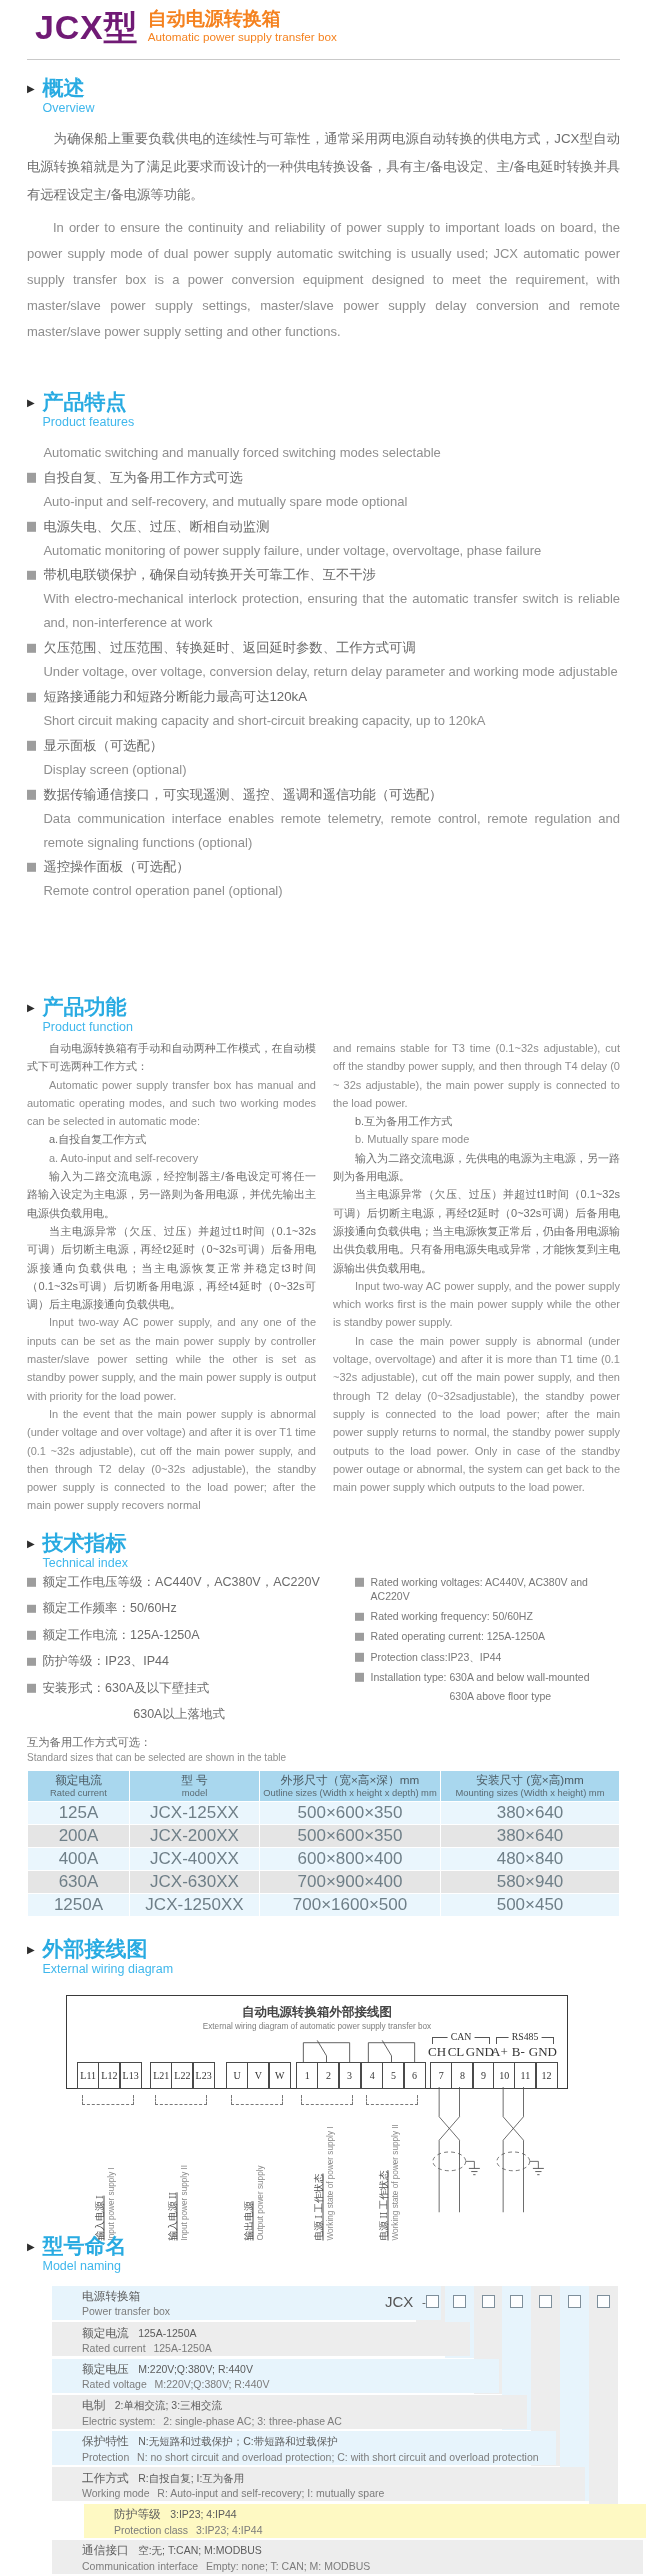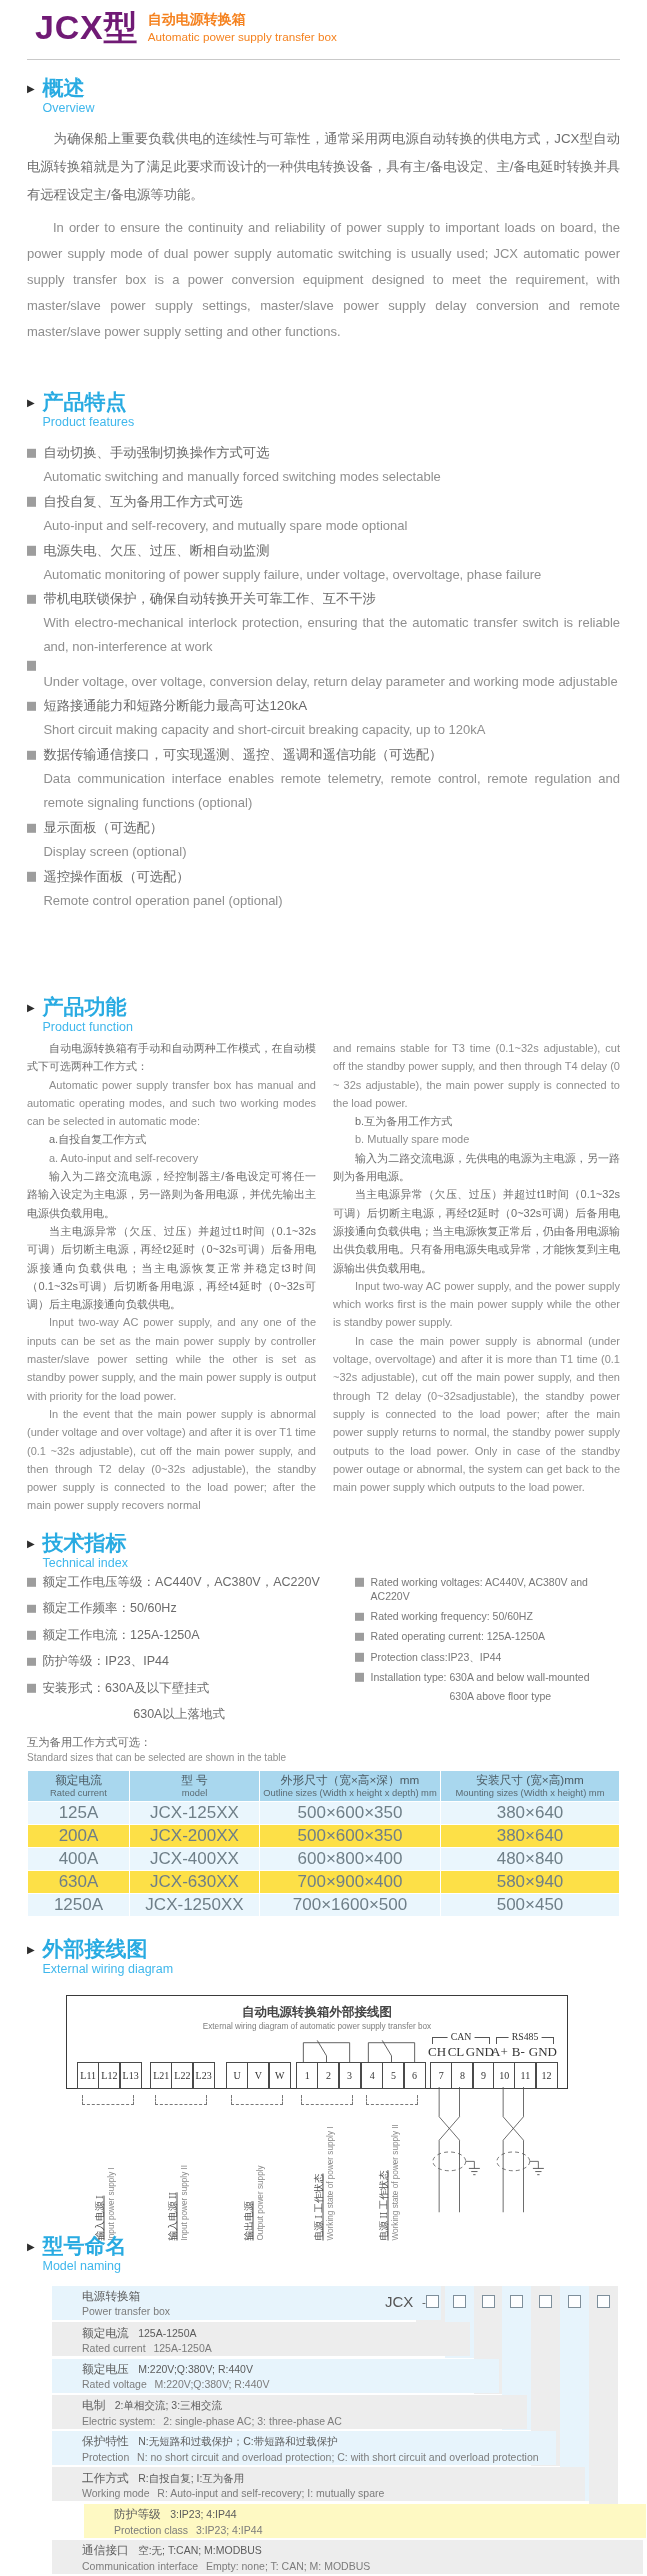--- a/index.html
+++ b/index.html
@@ -2,21 +2,21 @@
 <html style="font-size:12.5px"><head>
 <meta charset="utf-8">
 <style>
   html,body{margin:0;padding:0;background:#fff;}
   .page{position:relative;width:648px;height:2576px;background:#fff;overflow:hidden;
         font-family:"Liberation Sans","DejaVu Sans",sans-serif;}
   
   .doc-header{position:absolute;top:4.7px;left:35px;display:flex;align-items:flex-start;gap:9.4px;}
   .brand{font-size:34px;font-weight:bold;color:#701a75;line-height:45px;letter-spacing:0.8px;}
   .brand-sub{padding-top:4.7px;}
-  .brand-zh{font-size:14px;color:#f5821f;font-weight:bold;line-height:20px;}
+  .brand-zh{font-size:19px;color:#f5821f;font-weight:bold;line-height:20px;}
   .brand-en{font-size:11.7px;color:#f5821f;line-height:15.6px;}
   .divider{position:absolute;top:59px;left:27px;width:593px;border-top:0.8px solid #c9c9c9;}
   
   .sec-head{display:flex;gap:7.8px;}
   .arrow-icon{color:#2e2e2e;font-size:10px;line-height:10px;margin-top:8.6px;}
   .h-zh{font-size:21px;color:#29abe2;font-weight:bold;line-height:25px;}
   .h-en{font-size:12.5px;color:#3fb7ec;line-height:17px;}
   .sec{position:absolute;left:27px;width:593px;}
   
   .para{ text-align:justify;}
@@ -46,21 +46,21 @@
   .tech-right .tech-line2{font-size:10.5px;color:#777;margin-left:9em;margin-bottom:6.2px;}
   
   .sizes-intro-zh{font-size:11.3px;color:#6d6d6d;line-height:15.6px;}
   .sizes-intro-en{font-size:10px;color:#8d8d8d;line-height:14px;}
   table.sizes{border-collapse:separate;border-spacing:1.6px;width:593px;table-layout:fixed;}
   table.sizes th{background:#a9d7ee;font-weight:normal;padding:2.3px 0;}
   .th-zh{font-size:11.7px;color:#4c5b63;line-height:14px;}
   .th-en{font-size:9.4px;color:#5b6b73;line-height:11px;}
   table.sizes td{text-align:center;font-size:17px;color:#6f7f88;height:19.5px;}
   tr.r-odd td{background:#eaf6fd;}
-  tr.r-even td{background:#fde047;}
+  tr.r-even td{background:#e5e5e5;}
   
   .wiring-wrap{position:absolute;left:0;top:1995px;width:648px;height:250px;}
   .wiring-box{position:absolute;left:66px;top:0;width:500px;height:92px;border:1.6px solid #3a3a3a;}
   .w-title{position:absolute;top:7.8px;left:0;right:0;text-align:center;font-family:"Liberation Serif","DejaVu Serif",serif;font-weight:bold;font-size:12.5px;color:#444;}
   .w-sub{position:absolute;top:26px;left:0;right:0;text-align:center;font-size:8.2px;color:#7d7d7d;}
   .terms{position:absolute;left:0;bottom:-0.8px;height:26px;}
   .tgroup{position:absolute;bottom:0;display:flex;}
   .term{width:20px;height:25px;border:0.8px solid #4a4a4a;margin-left:-0.8px;background:#fff;
         display:flex;align-items:center;justify-content:center;
         font-family:"Liberation Serif","DejaVu Serif",serif;font-size:10px;color:#333;}
@@ -116,24 +116,20 @@
   <div class="sec" style="top:389px;">
     <div class="sec-head">
       <span class="arrow-icon">▶</span>
       <div>
         <div class="h-zh">产品特点</div>
         <div class="h-en">Product features</div>
       </div>
     </div>
     <div style="margin-top:10px;">
         <div class="feat">
-          <div class="feat-zh">
-            <span class="sq"></span>
-            <span>自动切换、手动强制切换操作方式可选</span>
-          </div>
           <div class="feat-en">Automatic switching and manually forced switching modes selectable</div>
         </div>
         <div class="feat">
           <div class="feat-zh">
             <span class="sq"></span>
             <span>自投自复、互为备用工作方式可选</span>
           </div>
           <div class="feat-en">Auto-input and self-recovery, and mutually spare mode optional</div>
         </div>
         <div class="feat">
@@ -146,43 +142,44 @@
         <div class="feat">
           <div class="feat-zh">
             <span class="sq"></span>
             <span>带机电联锁保护，确保自动转换开关可靠工作、互不干涉</span>
           </div>
           <div class="feat-en">With electro-mechanical interlock protection, ensuring that the automatic transfer switch is reliable and, non-interference at work</div>
         </div>
         <div class="feat">
           <div class="feat-zh">
             <span class="sq"></span>
+            <span>欠压范围、过压范围、转换延时、返回延时参数、工作方式可调</span>
           </div>
           <div class="feat-en">Under voltage, over voltage, conversion delay, return delay parameter and working mode adjustable</div>
         </div>
         <div class="feat">
           <div class="feat-zh">
             <span class="sq"></span>
             <span>短路接通能力和短路分断能力最高可达120kA</span>
           </div>
           <div class="feat-en">Short circuit making capacity and short-circuit breaking capacity, up to 120kA</div>
         </div>
         <div class="feat">
           <div class="feat-zh">
             <span class="sq"></span>
+            <span>显示面板（可选配）</span>
+          </div>
+          <div class="feat-en">Display screen (optional)</div>
+        </div>
+        <div class="feat">
+          <div class="feat-zh">
+            <span class="sq"></span>
             <span>数据传输通信接口，可实现遥测、遥控、遥调和遥信功能（可选配）</span>
           </div>
           <div class="feat-en">Data communication interface enables remote telemetry, remote control, remote regulation and remote signaling functions (optional)</div>
-        </div>
-        <div class="feat">
-          <div class="feat-zh">
-            <span class="sq"></span>
-            <span>显示面板（可选配）</span>
-          </div>
-          <div class="feat-en">Display screen (optional)</div>
         </div>
         <div class="feat">
           <div class="feat-zh">
             <span class="sq"></span>
             <span>遥控操作面板（可选配）</span>
           </div>
           <div class="feat-en">Remote control operation panel (optional)</div>
         </div>
       </div>
   </div>

